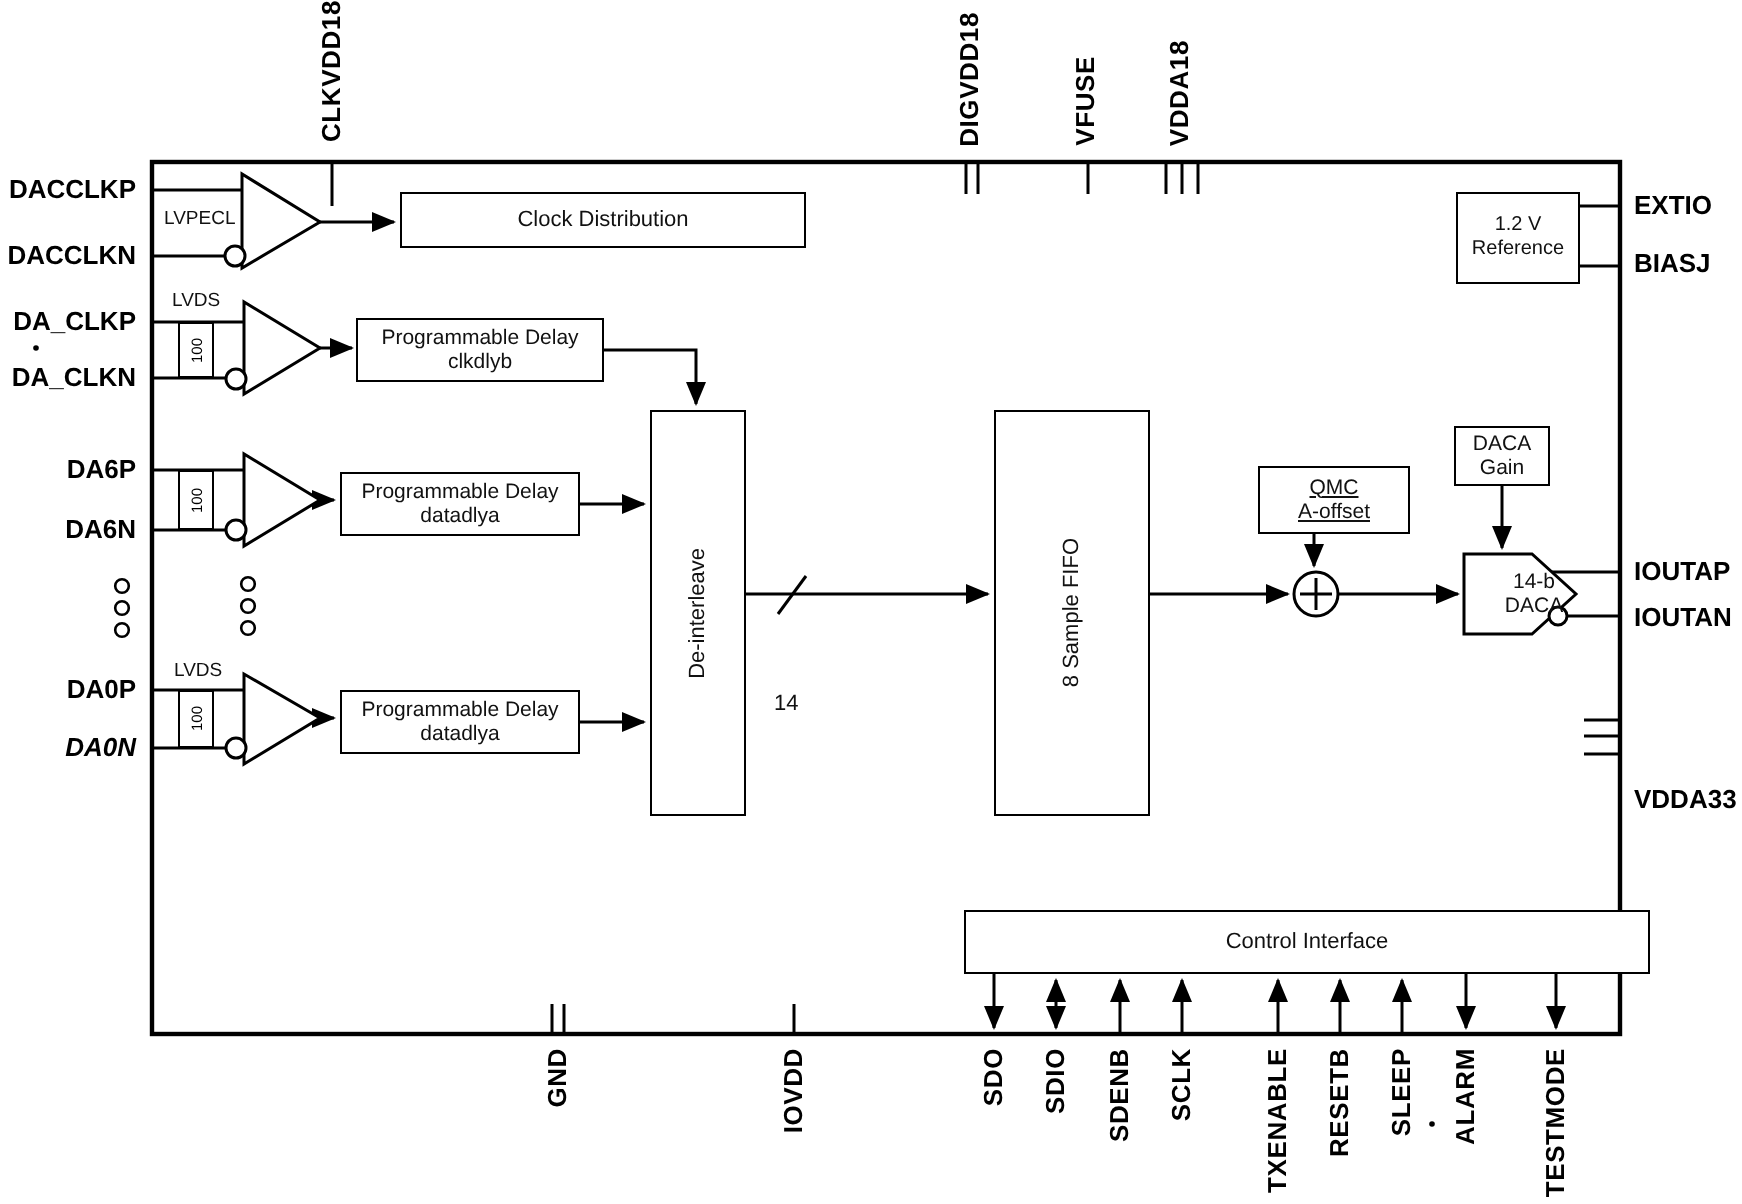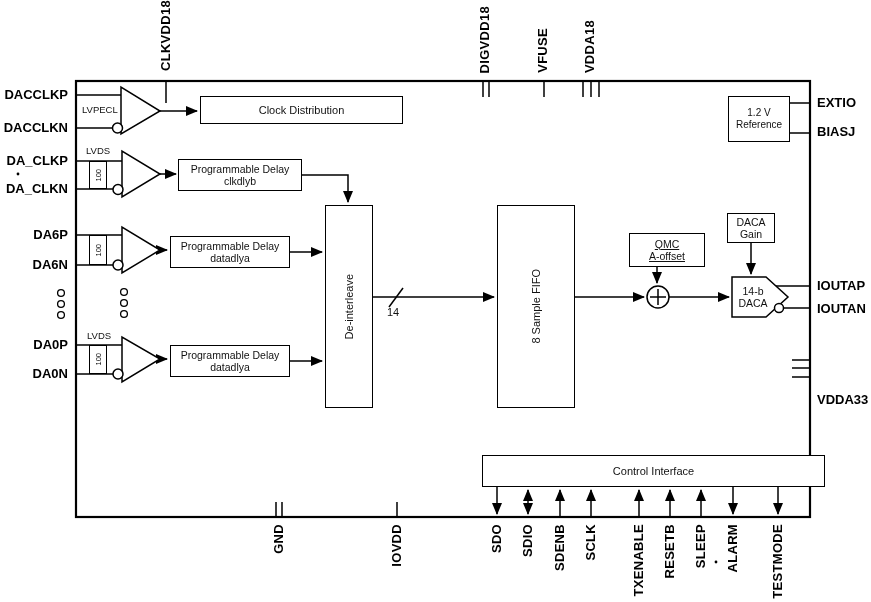--- a/index.html
+++ b/index.html
@@ -7,26 +7,26 @@
          font-family:"Liberation Sans",sans-serif;color:#000;}
   .stage svg{position:absolute;left:0;top:0;}
   .plabel{position:absolute;font:bold 13px "Liberation Sans",sans-serif;white-space:nowrap;line-height:18px;}
   .vtext{writing-mode:vertical-rl;transform:rotate(180deg);}
   .vlabel{position:absolute;font:bold 13px "Liberation Sans",sans-serif;white-space:nowrap;
           writing-mode:vertical-rl;transform:rotate(180deg);letter-spacing:.3px;}
   .blk{position:absolute;box-sizing:border-box;background:#fff;border:1.5px solid #000;
        display:flex;align-items:center;justify-content:center;text-align:center;
        font:11px/13px "Liberation Sans",sans-serif;color:#111;}
   .blk.small{font:10.5px/12.5px "Liberation Sans",sans-serif;}
-  .blk.noborder{border:none;background:transparent;}
+  .blk.noborder{border:none;background:transparent;margin-left:14px;}
   .res{position:absolute;box-sizing:border-box;border:1px solid #000;background:#fff;
        display:flex;align-items:center;justify-content:center;
        font:7.5px "Liberation Sans",sans-serif;}
   .buflabel{position:absolute;font:9.5px "Liberation Sans",sans-serif;color:#111;white-space:nowrap;}
-  .num{position:absolute;font:11px "Liberation Sans",sans-serif;color:#111;}
+  .num{position:absolute;font:11px "Liberation Sans",sans-serif;color:#111;margin-top:40px;}
 </style>
 </head>
 <body>
 
 <div class="stage">
 
   <svg width="871" height="602" viewBox="0 0 871 602">
     <defs>
       <marker id="arr" markerUnits="userSpaceOnUse" viewBox="0 0 12 10" markerWidth="12" markerHeight="10" refX="11" refY="5" orient="auto-start-reverse">
         <path d="M0,0 L12,5 L0,10 z" fill="#000"></path>
@@ -195,21 +195,21 @@
 
   <div class="num" style="left:387px;top:306px;">14</div>
 
   <div class="plabel" style="right:803px;top:86px;margin-left:19px;">DACCLKP</div>
   <div class="plabel" style="right:803px;top:119px;">DACCLKN</div>
   <div class="plabel" style="right:803px;top:152px;">DA_CLKP</div>
   <div class="plabel" style="right:803px;top:180px;">DA_CLKN</div>
   <div class="plabel" style="right:803px;top:226px;">DA6P</div>
   <div class="plabel" style="right:803px;top:256px;">DA6N</div>
   <div class="plabel" style="right:803px;top:336px;">DA0P</div>
-  <div class="plabel" style="right:803px;top:365px;">DA0N</div>
+  <div class="plabel" style="right:803px;top:365px;font-style:italic;">DA0N</div>
 
   <div class="plabel" style="left:817px;top:94px;">EXTIO</div>
   <div class="plabel" style="left:817px;top:123px;">BIASJ</div>
   <div class="plabel" style="left:817px;top:277px;">IOUTAP</div>
   <div class="plabel" style="left:817px;top:300px;">IOUTAN</div>
   <div class="plabel" style="left:817px;top:359px;margin-top:32px;">VDDA33</div>
 
   <div class="vlabel" style="left:158px;bottom:531px;">CLKVDD18</div>
   <div class="vlabel" style="left:477px;bottom:529px;">DIGVDD18</div>
   <div class="vlabel" style="left:535px;bottom:529px;">VFUSE</div>

